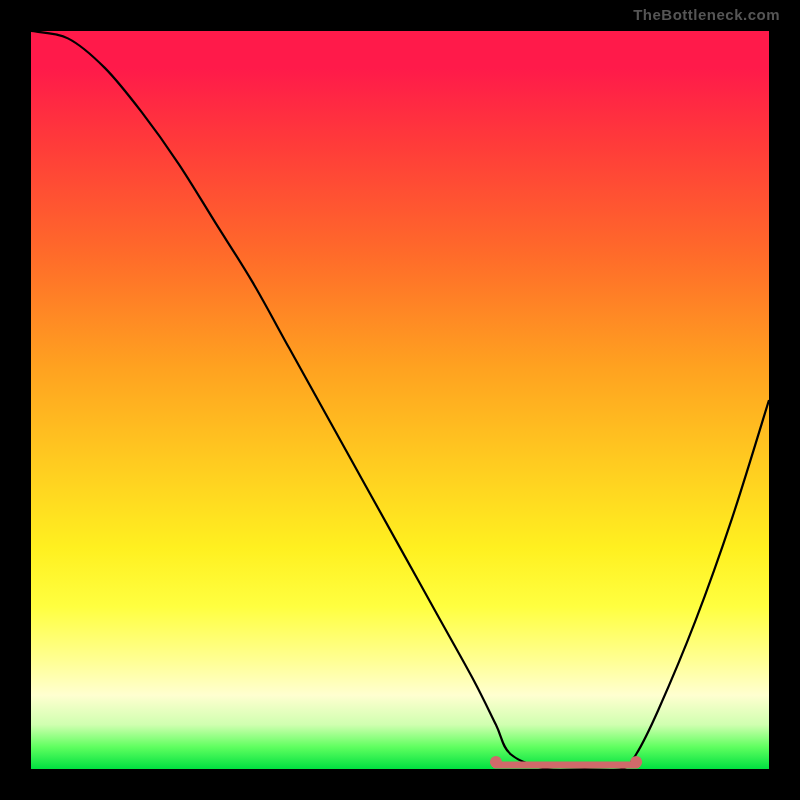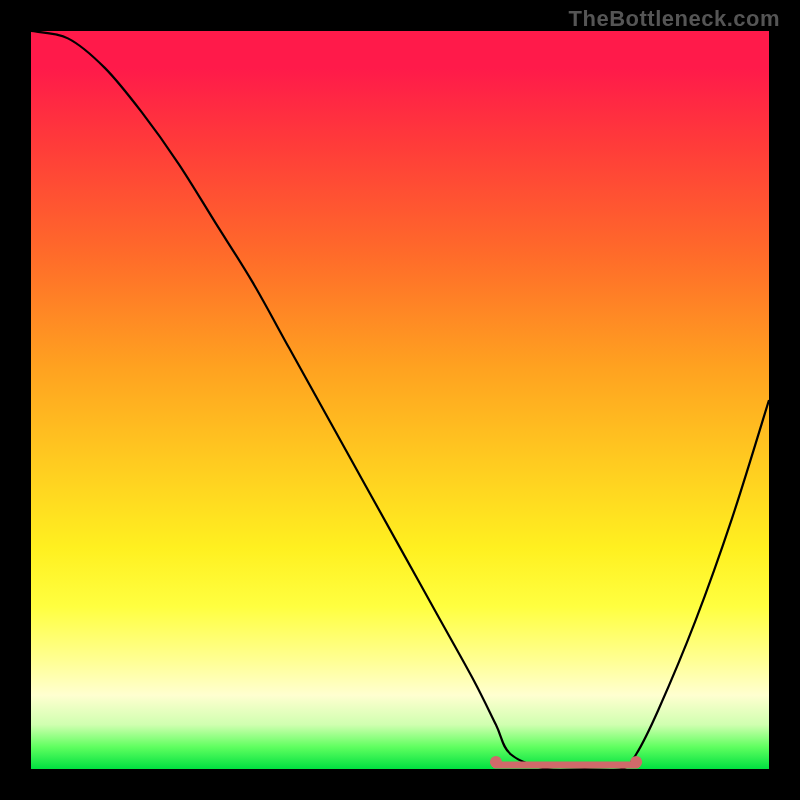--- a/index.html
+++ b/index.html
@@ -3,21 +3,21 @@
 <meta charset="utf-8">
 <style>
   * { margin: 0; padding: 0; box-sizing: border-box; }
   html, body { width: 800px; height: 800px; background: #000; overflow: hidden; font-family: Arial, sans-serif; }
   .container { position: relative; width: 800px; height: 800px; background: #000; }
   .watermark {
     position: absolute;
     top: 6px;
     right: 20px;
     color: #555;
-    font-size: 22px;
+    font-size: 15px;
     font-weight: bold;
     letter-spacing: 0.5px;
     z-index: 10;
   }
   .plot-area {
     position: absolute;
     left: 31px;
     top: 31px;
     width: 738px;
     height: 738px;

